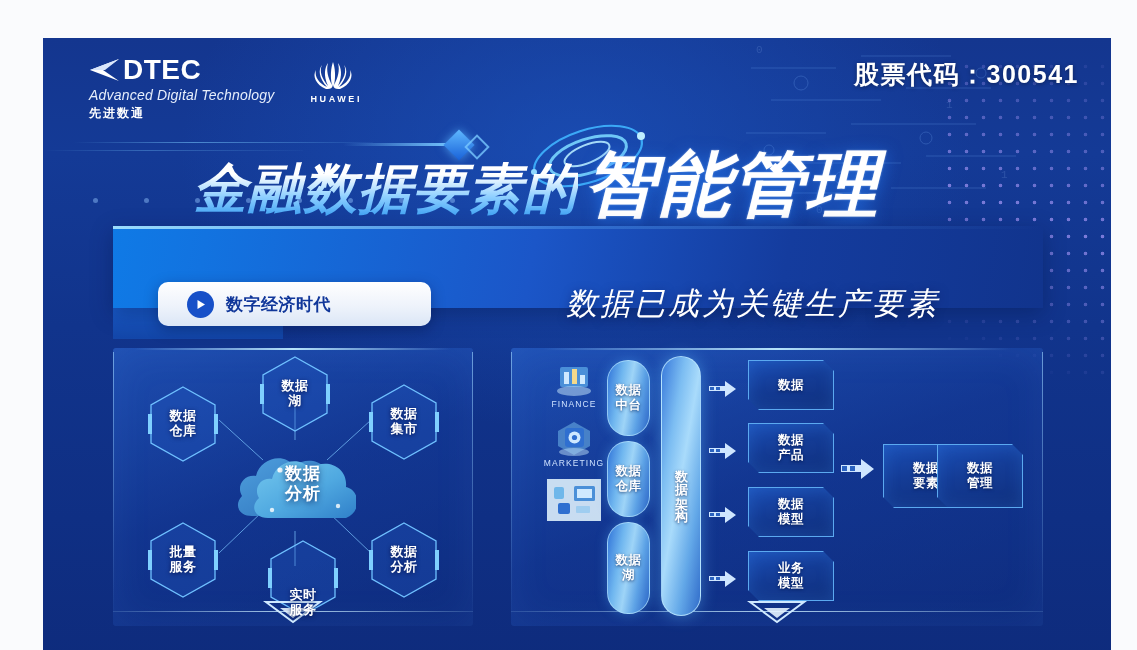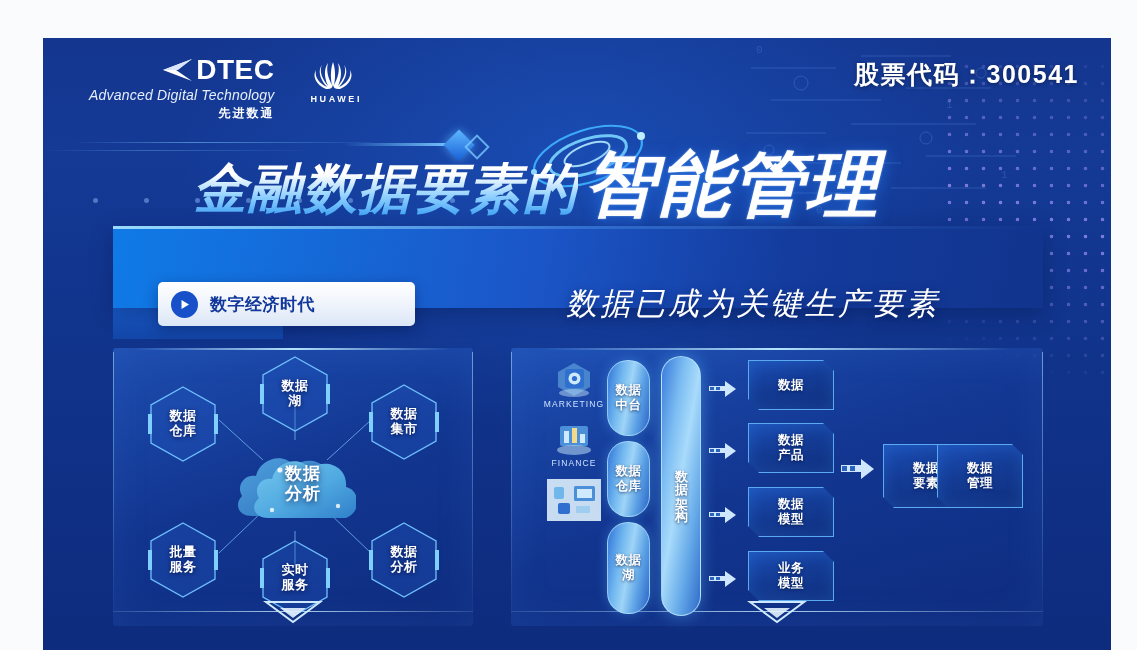--- a/index.html
+++ b/index.html
@@ -30,21 +30,21 @@
     -webkit-mask-image:linear-gradient(200deg, rgba(0,0,0,.05) 0%, rgba(0,0,0,1) 48%, rgba(0,0,0,0) 88%);
     mask-image:linear-gradient(200deg, rgba(0,0,0,.05) 0%, rgba(0,0,0,1) 48%, rgba(0,0,0,0) 88%);
     opacity:.95;pointer-events:none;
   }
   .techgrid{
     position:absolute;right:40px;top:0;width:330px;height:190px;opacity:.42;pointer-events:none;
   }
 
   
   .logos{position:absolute;left:46px;top:18px;display:flex;align-items:flex-start;gap:36px;}
-  .dtec-wrap{display:flex;flex-direction:column;align-items:flex-end;}
+  .dtec-wrap{display:flex;flex-direction:column;align-items:flex-start;}
   .dtec-top{display:flex;align-items:center;}
   .dtec-word{font-size:28px;font-weight:bold;color:#ffffff;letter-spacing:.5px;line-height:1;font-family:"Liberation Sans",sans-serif;}
   .dtec-sub{font-size:14px;color:#e6eefc;font-style:italic;margin-top:3px;letter-spacing:.2px;}
   .dtec-cn{font-size:12px;color:#ffffff;font-weight:bold;margin-top:2px;letter-spacing:2px;}
   .hw-wrap{display:flex;flex-direction:column;align-items:flex-start;margin-top:2px;}
   .hw-cn{font-size:9px;color:#fff;letter-spacing:2.6px;font-weight:bold;margin-top:4px;}
 
   
   .stock{
     position:absolute;right:32px;top:20px;color:#ffffff;font-size:25px;font-weight:bold;
@@ -81,21 +81,21 @@
     box-shadow:0 6px 20px rgba(0,20,70,.35);
   }
   .banner-shine{position:absolute;left:0;top:0;width:100%;height:3px;background:linear-gradient(90deg,rgba(170,230,255,.9),rgba(120,200,255,.25),rgba(120,200,255,0));}
   .banner-step{
     position:absolute;left:70px;top:253px;width:170px;height:48px;
     background:linear-gradient(180deg,#1c64d6,#1346a8);
   }
   .pill{
     position:absolute;left:115px;top:244px;height:44px;min-width:220px;
     background:linear-gradient(180deg,#ffffff 0%,#eef3fb 55%,#dbe6f6 100%);
-    border-radius:5px;display:flex;align-items:center;padding:0 24px 0 13px;gap:12px;
+    border-radius:10px;display:flex;align-items:center;padding:0 24px 0 29px;gap:12px;
     box-shadow:0 4px 14px rgba(0,15,60,.35);
   }
   .pill-icon{width:27px;height:27px;border-radius:50%;background:#1750c8;display:flex;align-items:center;justify-content:center;flex:0 0 auto;}
   .pill-icon svg{display:block;}
   .pill-text{font-size:17px;font-weight:bold;color:#11379a;letter-spacing:.5px;white-space:nowrap;}
   .banner-title{
     position:absolute;left:430px;top:236px;width:560px;height:60px;display:flex;align-items:center;justify-content:center;
     font-size:31px;color:#ffffff;letter-spacing:3px;font-style:italic;font-weight:normal;
     text-shadow:0 2px 10px rgba(0,20,80,.6);
     font-family:"DejaVu Sans","Liberation Sans",sans-serif;
@@ -308,21 +308,21 @@
     </div>
     <div class="hex" style="left:34px;top:172px;">
       <svg width="72" height="80" viewBox="0 0 72 80">
         <polygon points="36,3 68,21 68,59 36,77 4,59 4,21" fill="rgba(35,95,200,.28)" stroke="#6fc0ff" stroke-width="1.3"></polygon>
         <rect x="1" y="30" width="4" height="20" fill="#7fd0ff"></rect>
           <rect x="67" y="30" width="4" height="20" fill="#7fd0ff"></rect>
       </svg>
       <span class="lbl" data-bind="left_panel.nodes.3.label">批量
 服务</span>
     </div>
-    <div class="hex" style="left:146px;top:190px;">
+    <div class="hex" style="left:154px;top:190px;align-items:flex-end;">
       <svg width="72" height="80" viewBox="0 0 72 80">
         <polygon points="36,3 68,21 68,59 36,77 4,59 4,21" fill="rgba(35,95,200,.28)" stroke="#6fc0ff" stroke-width="1.3"></polygon>
         <rect x="1" y="30" width="4" height="20" fill="#7fd0ff"></rect>
           <rect x="67" y="30" width="4" height="20" fill="#7fd0ff"></rect>
       </svg>
       <span class="lbl" data-bind="left_panel.nodes.4.label">实时
 服务</span>
     </div>
     <div class="hex" style="left:255px;top:172px;">
       <svg width="72" height="80" viewBox="0 0 72 80">
@@ -365,37 +365,37 @@
 
   <div class="panel" id="panel-right">
     <div class="panel-top"></div>
     <div class="panel-left"></div>
     <div class="panel-right"></div>
     <div class="panel-bot"></div>
 
     <div class="iconcol">
       <div class="iconitem">
         <svg class="glyph" viewBox="0 0 46 38">
+          <rect x="9" y="7" width="28" height="20" rx="2" fill="#4a8fd8"></rect>
+          <rect x="13" y="12" width="5" height="12" fill="#cfe9ff"></rect>
+          <rect x="21" y="9" width="5" height="15" fill="#f4d98a"></rect>
+          <rect x="29" y="15" width="5" height="9" fill="#cfe9ff"></rect>
+          <ellipse cx="23" cy="31" rx="17" ry="5" fill="#bcdcf5" opacity=".55"></ellipse>
+        </svg>
+        <span class="cap" data-bind="right_panel.sources.1.caption">FINANCE</span>
+      </div>
+      <div class="iconitem">
+        <svg class="glyph" viewBox="0 0 46 38">
           <polygon points="23,3 39,12 39,27 23,36 7,27 7,12" fill="#6fb7ea" opacity=".55"></polygon>
           <rect x="14" y="9" width="19" height="19" rx="3" fill="#2f6fd0"></rect>
           <circle cx="23.5" cy="18.5" r="6" fill="#cfe9ff"></circle>
           <circle cx="23.5" cy="18.5" r="2.6" fill="#2f6fd0"></circle>
           <ellipse cx="23" cy="33" rx="15" ry="4" fill="#bcdcf5" opacity=".5"></ellipse>
         </svg>
         <span class="cap" data-bind="right_panel.sources.0.caption">MARKETING</span>
-      </div>
-      <div class="iconitem">
-        <svg class="glyph" viewBox="0 0 46 38">
-          <rect x="9" y="7" width="28" height="20" rx="2" fill="#4a8fd8"></rect>
-          <rect x="13" y="12" width="5" height="12" fill="#cfe9ff"></rect>
-          <rect x="21" y="9" width="5" height="15" fill="#f4d98a"></rect>
-          <rect x="29" y="15" width="5" height="9" fill="#cfe9ff"></rect>
-          <ellipse cx="23" cy="31" rx="17" ry="5" fill="#bcdcf5" opacity=".55"></ellipse>
-        </svg>
-        <span class="cap" data-bind="right_panel.sources.1.caption">FINANCE</span>
       </div>
       <div class="iconitem" style="height:48px;">
         <svg class="glyph" style="width:56px;height:44px;" viewBox="0 0 56 44">
           <rect x="1" y="1" width="54" height="42" fill="#dceefb" opacity=".9"></rect>
           <rect x="28" y="8" width="21" height="15" rx="1.5" fill="#4a8fd8"></rect>
           <rect x="31" y="11" width="15" height="9" fill="#cfe9ff"></rect>
           <rect x="8" y="9" width="10" height="12" rx="2" fill="#6fb7ea"></rect>
           <rect x="12" y="25" width="12" height="11" rx="2" fill="#2f6fd0"></rect>
           <rect x="30" y="28" width="14" height="7" rx="1" fill="#9fcdf0"></rect>
         </svg>

